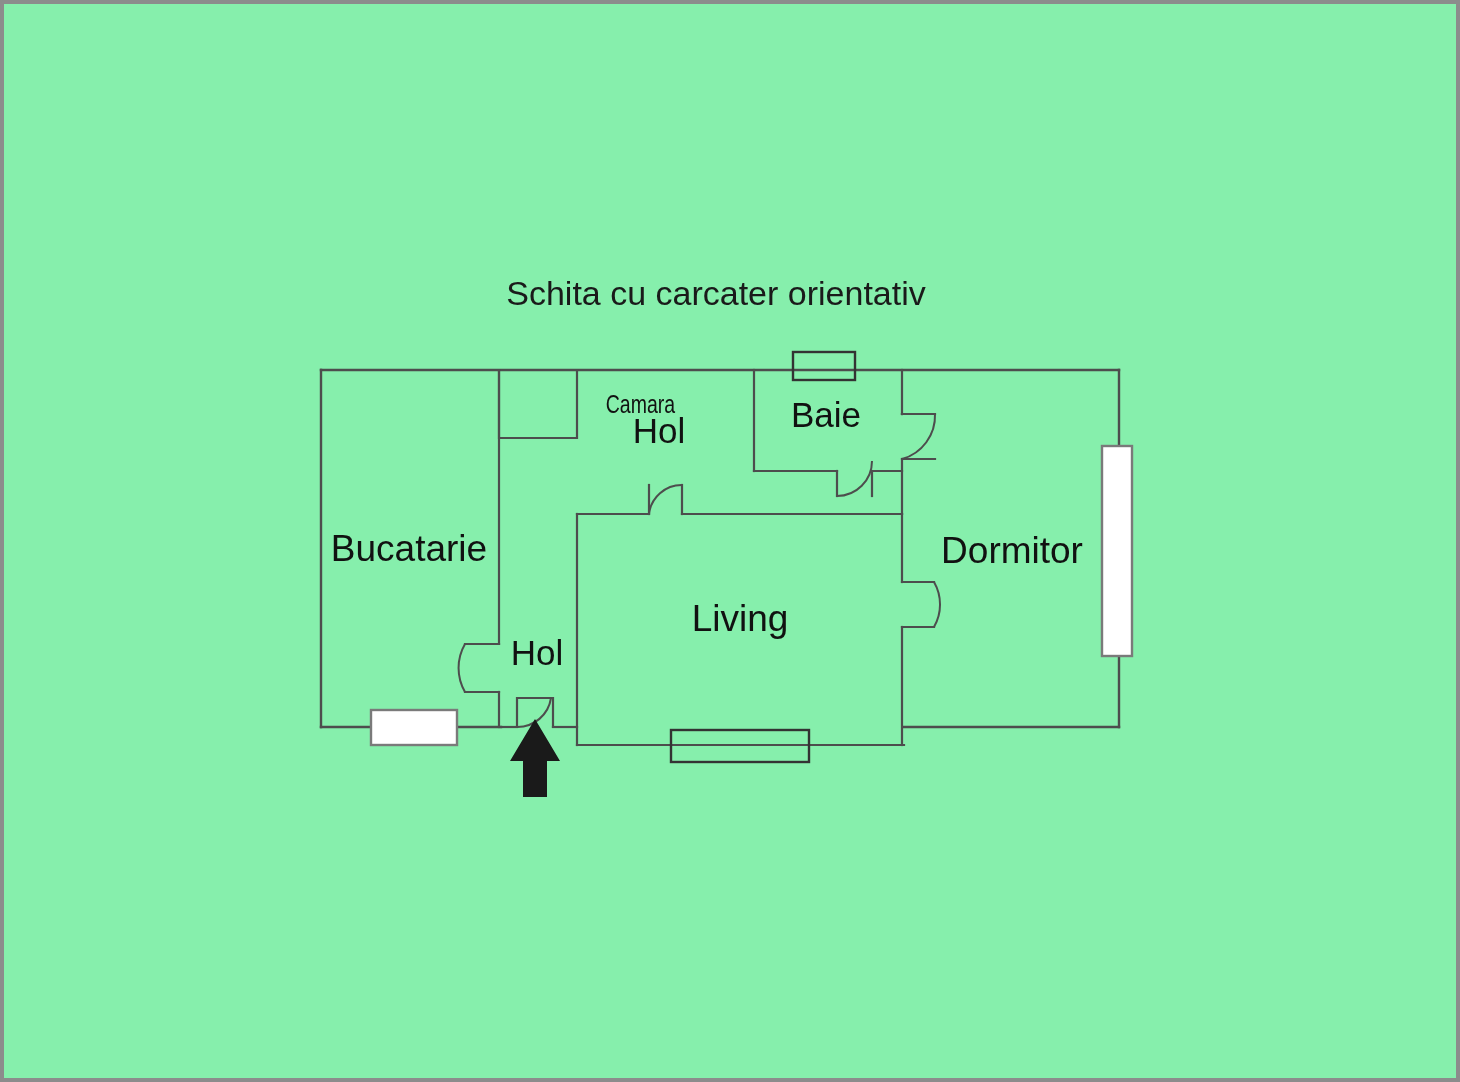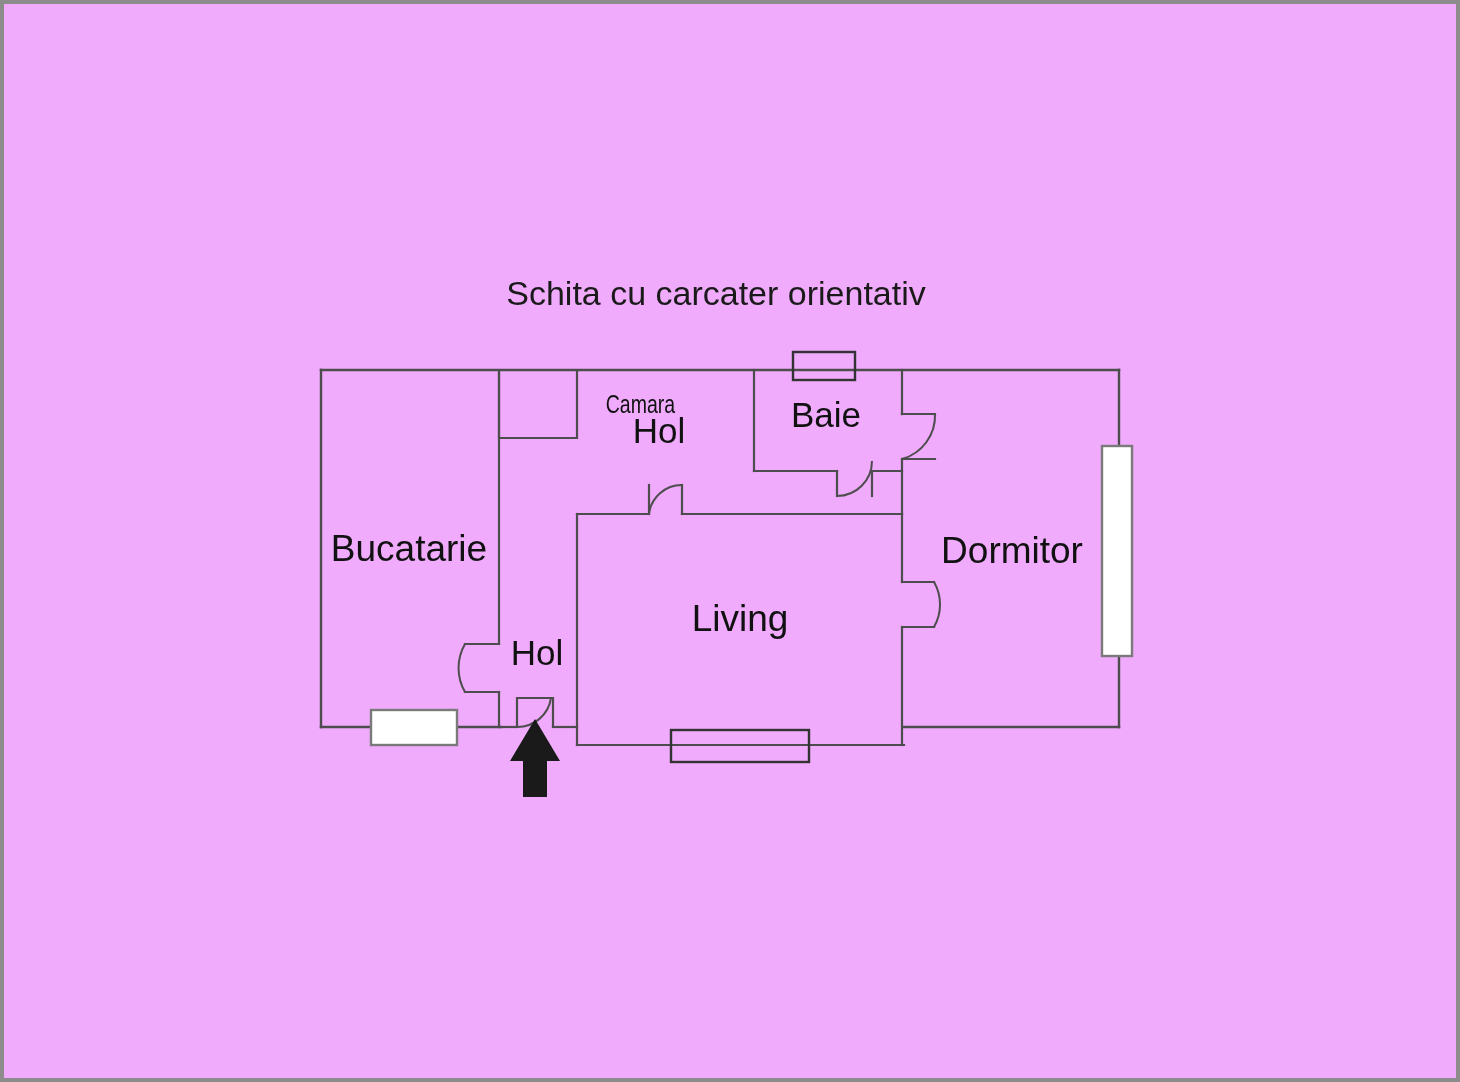--- a/index.html
+++ b/index.html
@@ -15,21 +15,21 @@
     overflow: hidden;
   }
   #page-frame {
     position: absolute;
     left: 0;
     top: 0;
     width: 1460px;
     height: 1082px;
     box-sizing: border-box;
     border: 4px solid #8c8c8c;
-    background: #f0abfc;
+    background: #86efac;
   }
   #plan-svg {
     position: absolute;
     left: 0;
     top: 0;
     display: block;
   }
   .room-label {
     font-family: "Liberation Sans", sans-serif;
     fill: #111111;

